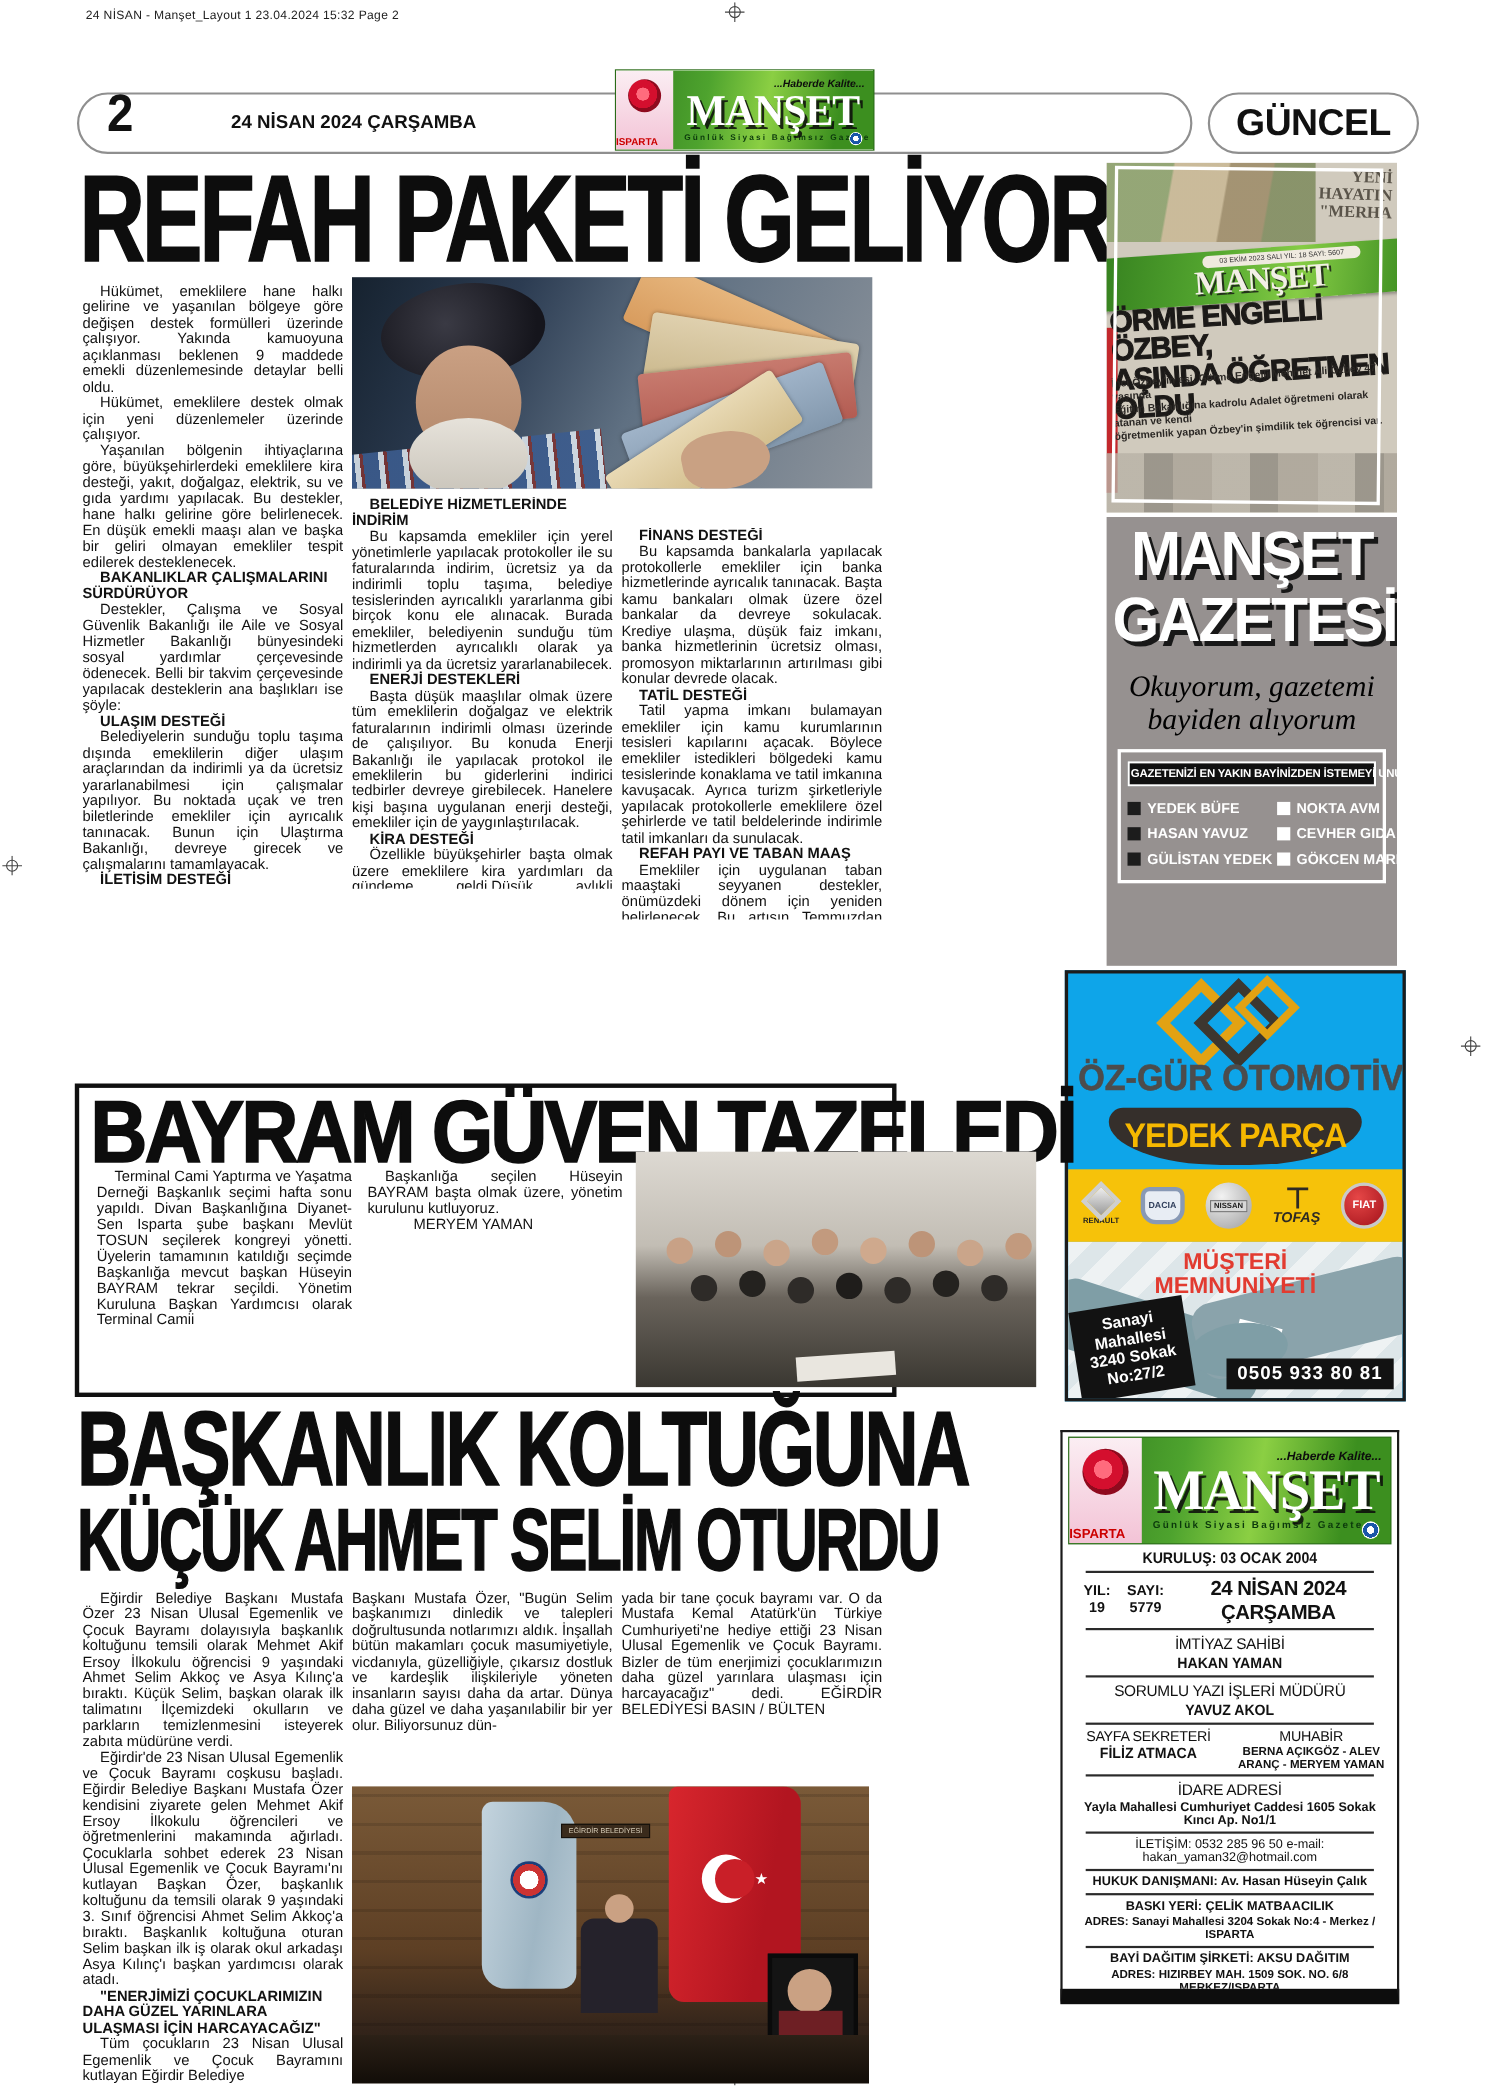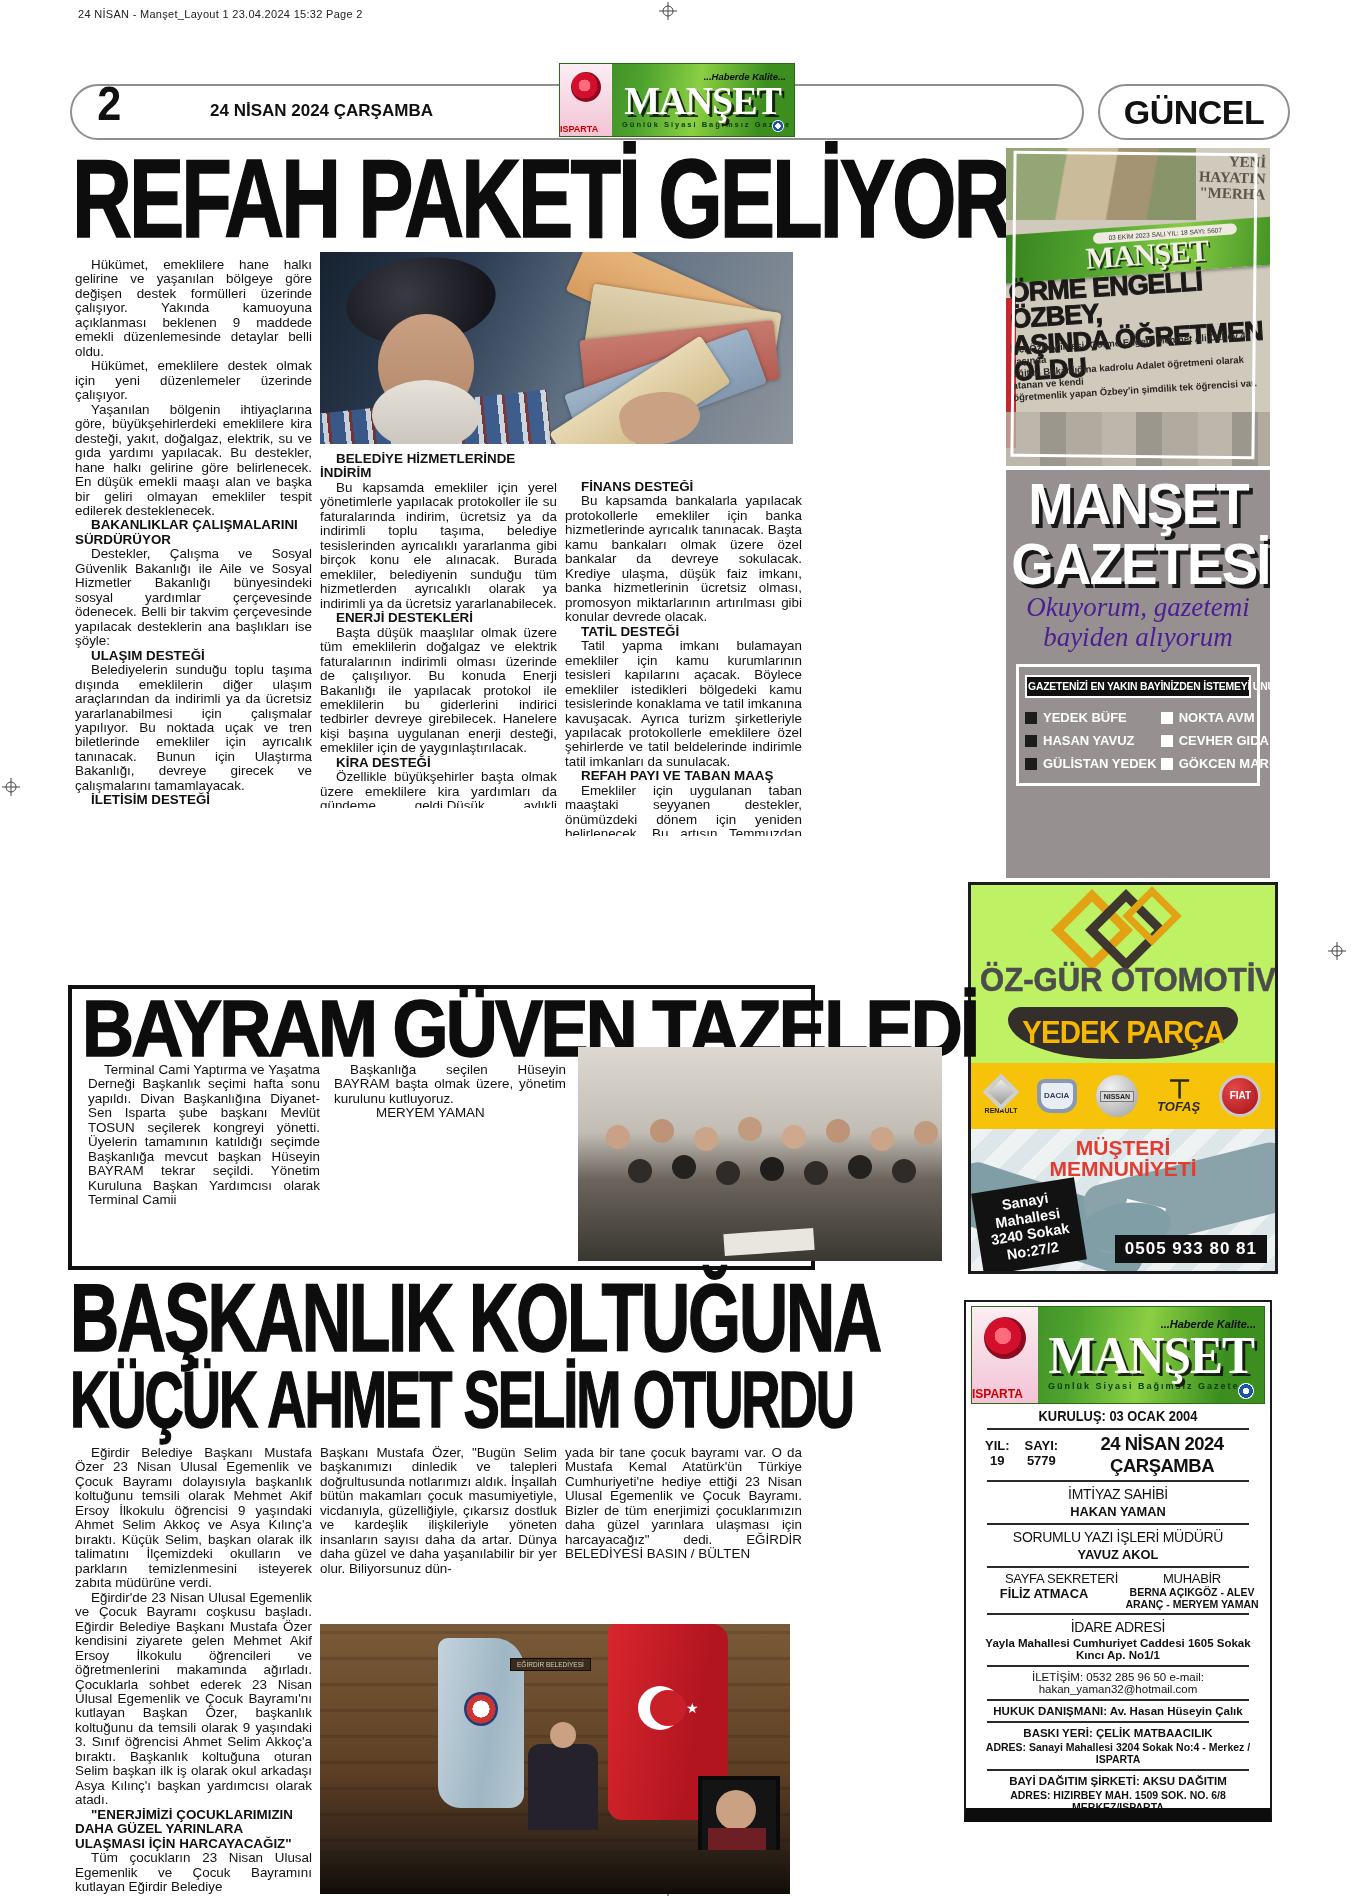--- a/index.html
+++ b/index.html
@@ -94,32 +94,32 @@
                font-weight:bold;font-size:27px;line-height:.98;letter-spacing:-1px;-webkit-text-stroke:1px #1c1a18;
                transform-origin:left top;}
   .pp-sub{position:absolute;left:4px;top:196px;width:100%;transform:rotate(-3.5deg);color:#2a2724;
           font-weight:bold;font-size:9.5px;line-height:1.25;transform-origin:left top;}
   .pp-bottom{position:absolute;left:0;bottom:0;width:100%;height:54px;
              background:repeating-linear-gradient(90deg,#b8b2a6 0 34px,#8f8a80 34px 60px,#a9a296 60px 96px);opacity:.8;}
   
   .bayi-ad{left:1006px;top:470px;width:264px;height:408px;background:#969190;overflow:hidden;}
   .ba-title{color:#fff;font-weight:bold;font-size:57px;line-height:.92;text-align:center;letter-spacing:-2px;
             text-shadow:4px 4px 0 #181818;transform:scaleX(.96);margin-top:8px;}
-  .ba-slogan{color:#4c1d95;font-family:"Liberation Serif",serif;font-style:italic;font-size:27px;line-height:1.1;
-             text-align:center;margin-top:2px;}
+  .ba-slogan{color:#000000;font-family:"Liberation Serif",serif;font-style:italic;font-size:27px;line-height:1.1;
+             text-align:center;margin-top:19px;}
   .ba-inner{margin:12px 10px 0;border:3px solid #fff;padding:8px 6px 12px;}
   .ba-bar{background:#101010;border:2px solid #fff;color:#fff;font-weight:bold;font-size:10.4px;
           text-align:center;padding:4px 1px;letter-spacing:-.2px;white-space:nowrap;}
   .ba-grid{display:grid;grid-template-columns:1fr 1.05fr;gap:8px 4px;margin-top:12px;}
   .ba-item{color:#fff;font-weight:bold;font-size:13px;white-space:nowrap;display:flex;align-items:center;gap:6px;}
   .sq{display:inline-block;width:12px;height:12px;flex:0 0 auto;}
   .sq-dark{background:#1c1c1c;}
   .sq-white{background:#fff;}
   
-  .ozgur-ad{left:968px;top:882px;width:304px;height:386px;background:#bef264;border:3px solid #1c1c1c;overflow:hidden;}
+  .ozgur-ad{left:968px;top:882px;width:304px;height:386px;background:#0ea5e9;border:3px solid #1c1c1c;overflow:hidden;}
   .oz-logo{position:relative;height:70px;margin-top:6px;}
   .dia{position:absolute;top:10px;width:40px;height:40px;transform:rotate(45deg);}
   .d1{left:92px;border:9px solid #e2a213;}
   .d2{left:126px;border:9px solid #3d372f;}
   .d3{left:160px;top:4px;width:28px;height:28px;border:7px solid #e2a213;}
   .oz-name{text-align:center;font-size:33px;font-weight:bold;color:#4c4c4c;letter-spacing:0;
            transform:scaleX(.94);white-space:nowrap;-webkit-text-stroke:.6px #4c4c4c;}
   .oz-band{width:230px;height:52px;margin:8px auto 0;background:#352f2b;
            border-radius:14px 14px 110px 110px/14px 14px 42px 42px;display:flex;align-items:center;justify-content:center;}
   .oz-band span{color:#f6b800;font-weight:bold;font-size:31px;letter-spacing:-1px;transform:scaleX(.95);white-space:nowrap;}
@@ -485,21 +485,21 @@
     </div>
     <div class="ksep"></div>
     <div class="kseg k-label">İMTİYAZ SAHİBİ</div>
     <div class="kseg k-strong">HAKAN YAMAN</div>
     <div class="ksep"></div>
     <div class="kseg k-label">SORUMLU YAZI İŞLERİ MÜDÜRÜ</div>
     <div class="kseg k-strong">YAVUZ AKOL</div>
     <div class="ksep"></div>
     <div class="kseg k-two">
       <div>
-        <div class="k-label" style="font-size:13px;text-align:right;">SAYFA SEKRETERİ</div>
+        <div class="k-label" style="font-size:13px;">SAYFA SEKRETERİ</div>
         <div class="k-strong">FİLİZ ATMACA</div>
       </div>
       <div>
         <div class="k-label" style="font-size:13px;">MUHABİR</div>
         <div class="k-small" style="font-size:10.5px;">BERNA AÇIKGÖZ - ALEV ARANÇ - MERYEM YAMAN</div>
       </div>
     </div>
     <div class="ksep"></div>
     <div class="kseg k-label">İDARE ADRESİ</div>
     <div class="kseg k-small">Yayla Mahallesi Cumhuriyet  Caddesi 1605 Sokak Kıncı Ap. No1/1</div>

